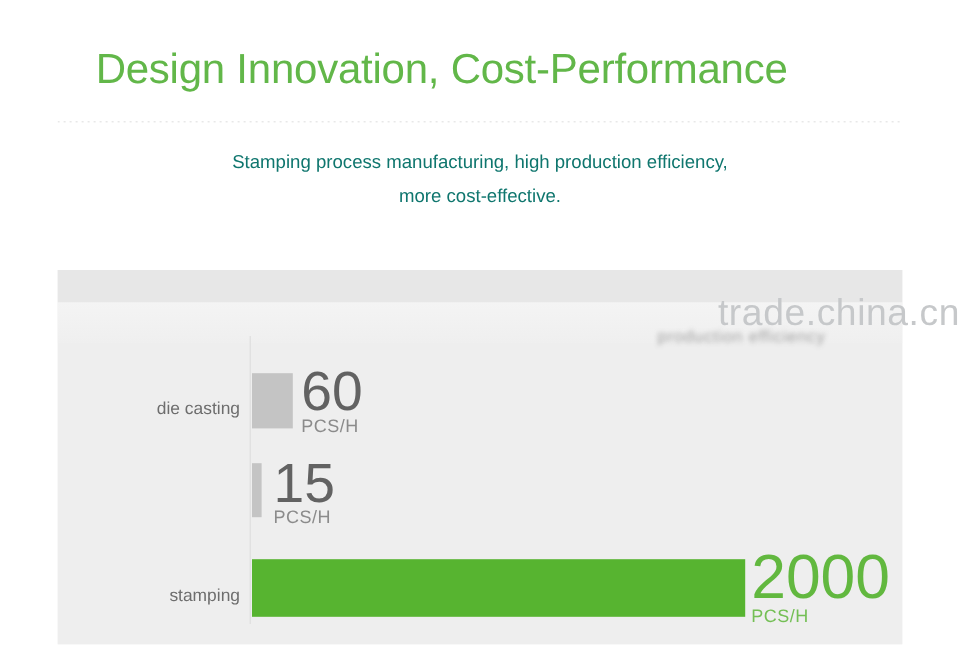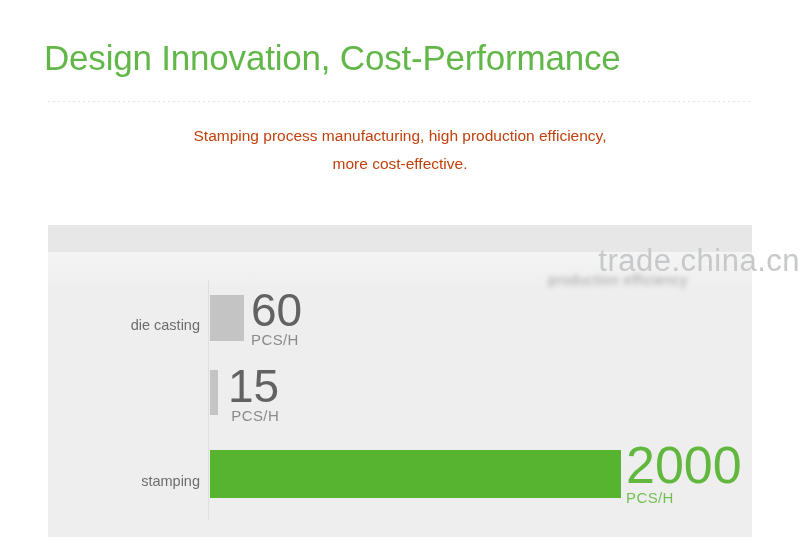--- a/index.html
+++ b/index.html
@@ -14,48 +14,48 @@
     overflow: hidden;
     position: relative;
   }
 
   
   .page-title {
     position: absolute;
     left: 0;
     top: 36px;
     width: 736px;
+    text-align: center;
     color: #62b749;
     font-size: 35px;
     font-weight: 400;
     letter-spacing: -0.2px;
     white-space: nowrap;
     line-height: 44px;
-    padding-left: 44px;
   }
 
   .title-divider {
     position: absolute;
     left: 48px;
     top: 101px;
     width: 704px;
     height: 1px;
     background-image: linear-gradient(to right,
         #e3e3e3 0px, #e3e3e3 2px, transparent 2px, transparent 5px);
     background-size: 5px 1px;
     background-repeat: repeat-x;
   }
 
   .subtitle {
     position: absolute;
     left: 0;
     top: 122px;
     width: 800px;
     text-align: center;
-    color: #c2410c;
+    color: #0f766e;
     font-size: 15.5px;
     line-height: 28px;
     font-weight: 400;
   }
   .subtitle-line { display: block; white-space: nowrap; }
 
   
   .chart-panel {
     position: absolute;
     left: 48px;
@@ -118,21 +118,21 @@
     width: 1px;
     height: 240px;
     background: #dedede;
     z-index: 3;
   }
 
   
   .rows {
     position: absolute;
     left: 0;
-    top: 0;
+    top: 16px;
     width: 752px;
     height: 312px;
     z-index: 4;
   }
   .row {
     position: absolute;
     left: 0;
     width: 704px;
     display: flex;
     align-items: center;
@@ -213,21 +213,21 @@
     <div class="row" id="row-die-casting">
       <span class="row-label">die casting</span>
     </div>
     <div class="bar gray" id="bar-die-casting" style="position:absolute;left:162px;top:70px;width:34px;height:46px;z-index:4;"></div>
     <div class="value-wrap gray" style="position:absolute;left:203px;top:64px;z-index:5;">
       <span class="value-num">60</span>
       <span class="value-unit">PCS/H</span>
     </div>
 
     <div class="bar gray" id="bar-cnc-extrusion" style="position:absolute;left:162px;top:145px;width:8px;height:45px;z-index:4;"></div>
-    <div class="value-wrap gray" style="position:absolute;left:180px;top:140px;z-index:5;text-align:right;">
+    <div class="value-wrap gray" style="position:absolute;left:180px;top:140px;z-index:5;">
       <span class="value-num">15</span>
       <span class="value-unit">PCS/H</span>
     </div>
 
     <div class="row" id="row-stamping">
       <span class="row-label">stamping</span>
     </div>
     <div class="bar green" id="bar-stamping" style="position:absolute;left:162px;top:225px;width:411px;height:48px;z-index:4;"></div>
     <div class="value-wrap green" style="position:absolute;left:578px;top:216px;z-index:5;">
       <span class="value-num">2000</span>

